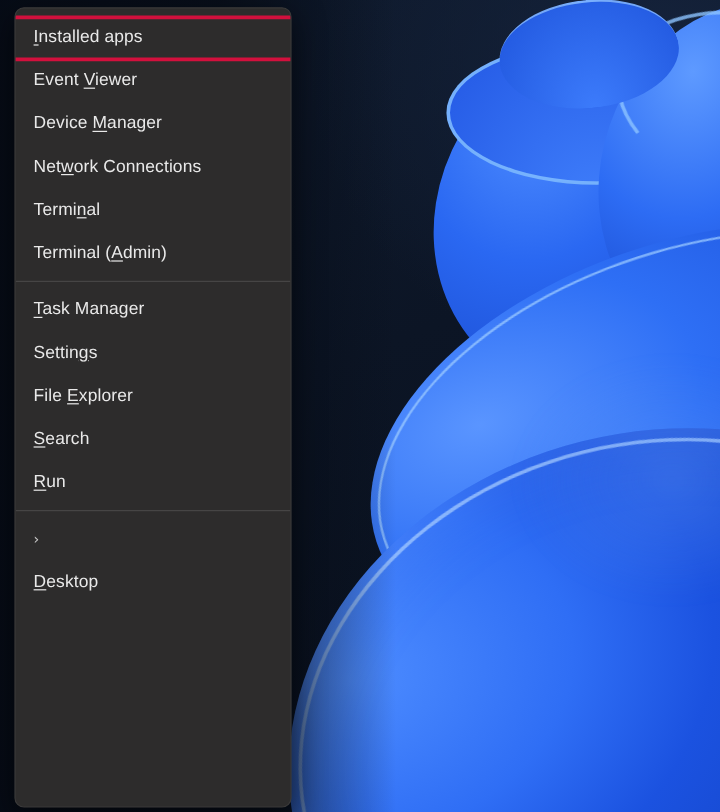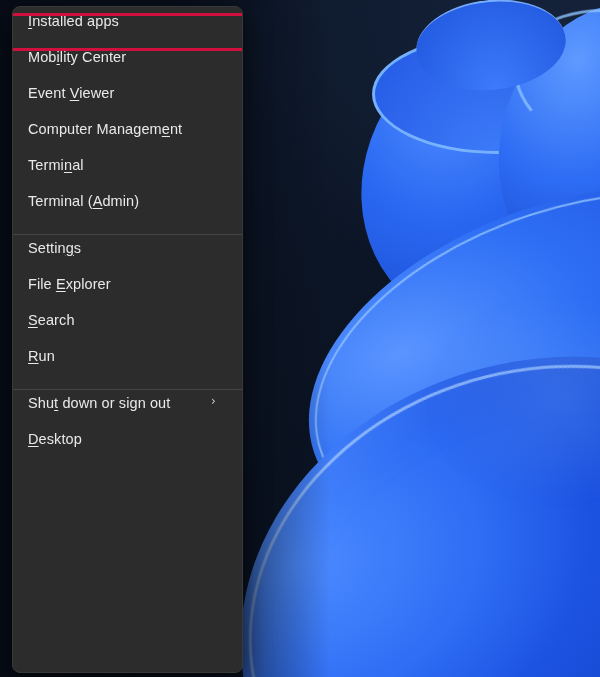--- a/index.html
+++ b/index.html
@@ -162,21 +162,21 @@
     border: 1px solid #3a3939;
     box-shadow: 0 8px 26px rgba(0,0,0,0.55);
     overflow: hidden;
     padding: 6px 0 6px 0;
   }
 
   .menu-item {
     position: relative;
     height: 36px;
     display: flex;
-    align-items: flex-start;
+    align-items: center;
     padding: 0 20px 0 15px;
     color: #e9e9e9;
     font-size: 14.5px;
     letter-spacing: 0.1px;
     white-space: nowrap;
     cursor: default;
   }
 
   .menu-item .label { flex: 1 1 auto; }
   .menu-item .label u { text-decoration: underline; text-underline-offset: 2px; }
@@ -226,50 +226,52 @@
   <div class="rb-glow"></div>
   <div class="vignette-left"></div>
 </div>
 
 <div id="winx-menu" style="background: rgb(45, 44, 44); color: rgb(233, 233, 233);">
   <div id="menu-body">
       <div class="menu-item">
         <span class="label"><u>I</u>nstalled apps</span>
       </div>
       <div class="menu-item">
-        <span class="label">Mob<u>i</u>lity Center</span>
-      </div>
-      <div class="menu-item">
         <span class="label">Event <u>V</u>iewer</span>
       </div>
       <div class="menu-item">
-        <span class="label">Computer Managem<u>e</u>nt</span>
+        <span class="label">Device <u>M</u>anager</span>
+      </div>
+      <div class="menu-item">
+        <span class="label">Net<u>w</u>ork Connections</span>
       </div>
       <div class="menu-item">
         <span class="label">Termi<u>n</u>al</span>
       </div>
       <div class="menu-item">
         <span class="label">Terminal (<u>A</u>dmin)</span>
       </div>
       <div class="separator"></div>
       <div class="menu-item">
+        <span class="label"><u>T</u>ask Manager</span>
+      </div>
+      <div class="menu-item">
         <span class="label">Settin<u>g</u>s</span>
       </div>
       <div class="menu-item">
         <span class="label">File <u>E</u>xplorer</span>
       </div>
       <div class="menu-item">
         <span class="label"><u>S</u>earch</span>
       </div>
       <div class="menu-item">
         <span class="label"><u>R</u>un</span>
       </div>
       <div class="separator"></div>
       <div class="menu-item">
-        <span class="label">Shu<u>t</u> down or sign out</span>
         <span class="submenu-chevron">›</span>
       </div>
       <div class="menu-item">
         <span class="label"><u>D</u>esktop</span>
       </div>
     </div>
   <div class="annotated-row" style="border-color: rgb(210, 16, 61); border-width: 3px;"></div>
 </div>
 
 </body></html>

